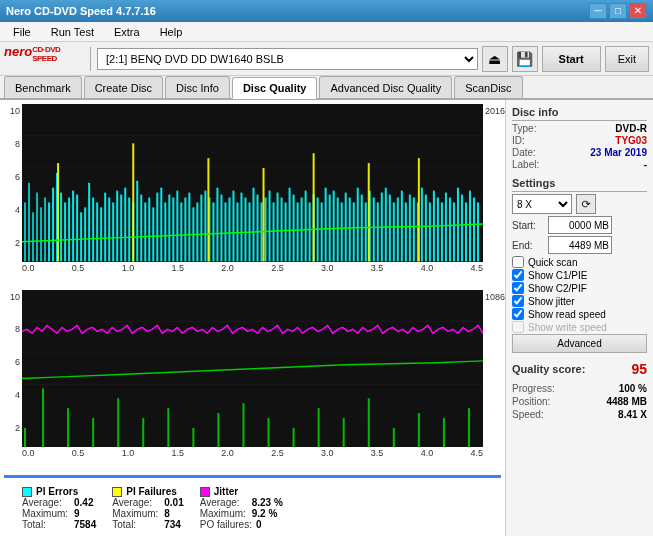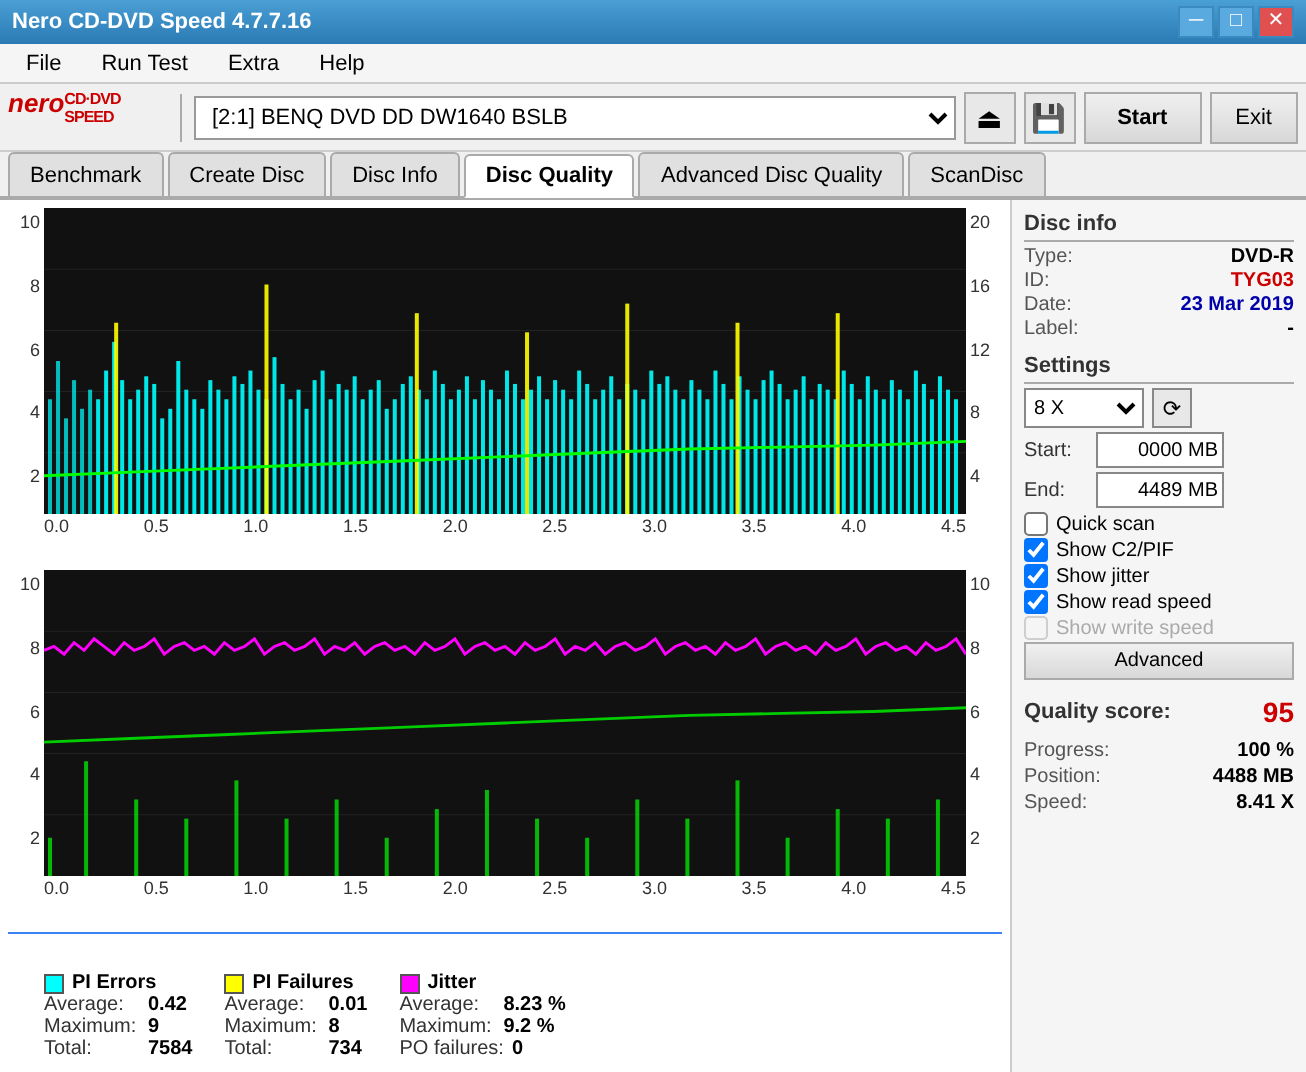--- a/index.html
+++ b/index.html
@@ -196,21 +196,21 @@
       font-size: 9px;
       color: #333;
       text-align: right;
       padding-right: 2px;
       padding-top: 2px;
       padding-bottom: 14px;
     }
     .y-axis-right {
       width: 18px;
       display: flex;
-      flex-direction: column;
+      flex-direction: row;
       justify-content: space-between;
       font-size: 9px;
       color: #333;
       text-align: left;
       padding-left: 2px;
       padding-top: 2px;
       padding-bottom: 14px;
     }
     .x-axis {
       display: flex;
@@ -226,23 +226,23 @@
       overflow: hidden;
     }
     .chart-svg {
       width: 100%;
       height: 100%;
     }
 
     
     .stats-area {
       display: flex;
-      padding: 19px 0 2px 18px;
+      padding: 8px 0 2px 18px;
       gap: 0;
-      border-top: 1px solid #3b82f6;
+      border-top: 3px solid #3b82f6;
     }
     .stat-group {
       display: flex;
       flex-direction: column;
       margin-right: 16px;
     }
     .stat-label-row {
       display: flex;
       align-items: center;
       gap: 4px;
@@ -752,20 +752,24 @@
       <div class="settings-row">
         <span class="mb-label">End:</span>
         <input class="mb-input" type="text" value="4489 MB" style="">
       </div>
       <div class="checkbox-row">
         <input type="checkbox" style="">
         <span>Quick scan</span>
       </div>
       <div class="checkbox-row">
         <input type="checkbox" checked="" style="">
+        <span>Show C1/PIE</span>
+      </div>
+      <div class="checkbox-row">
+        <input type="checkbox" checked="" style="">
         <span>Show C2/PIF</span>
       </div>
       <div class="checkbox-row">
         <input type="checkbox" checked="" style="">
         <span>Show jitter</span>
       </div>
       <div class="checkbox-row">
         <input type="checkbox" checked="" style="">
         <span>Show read speed</span>
       </div>

